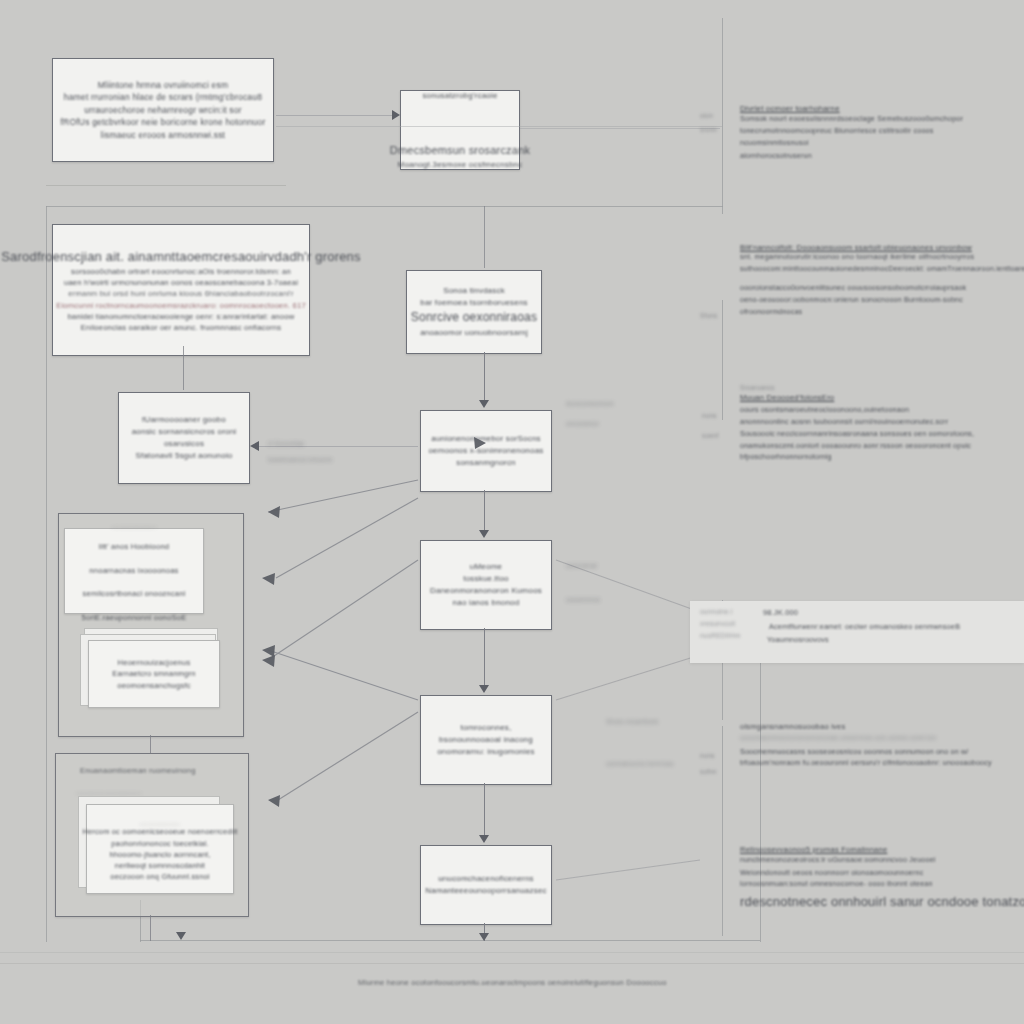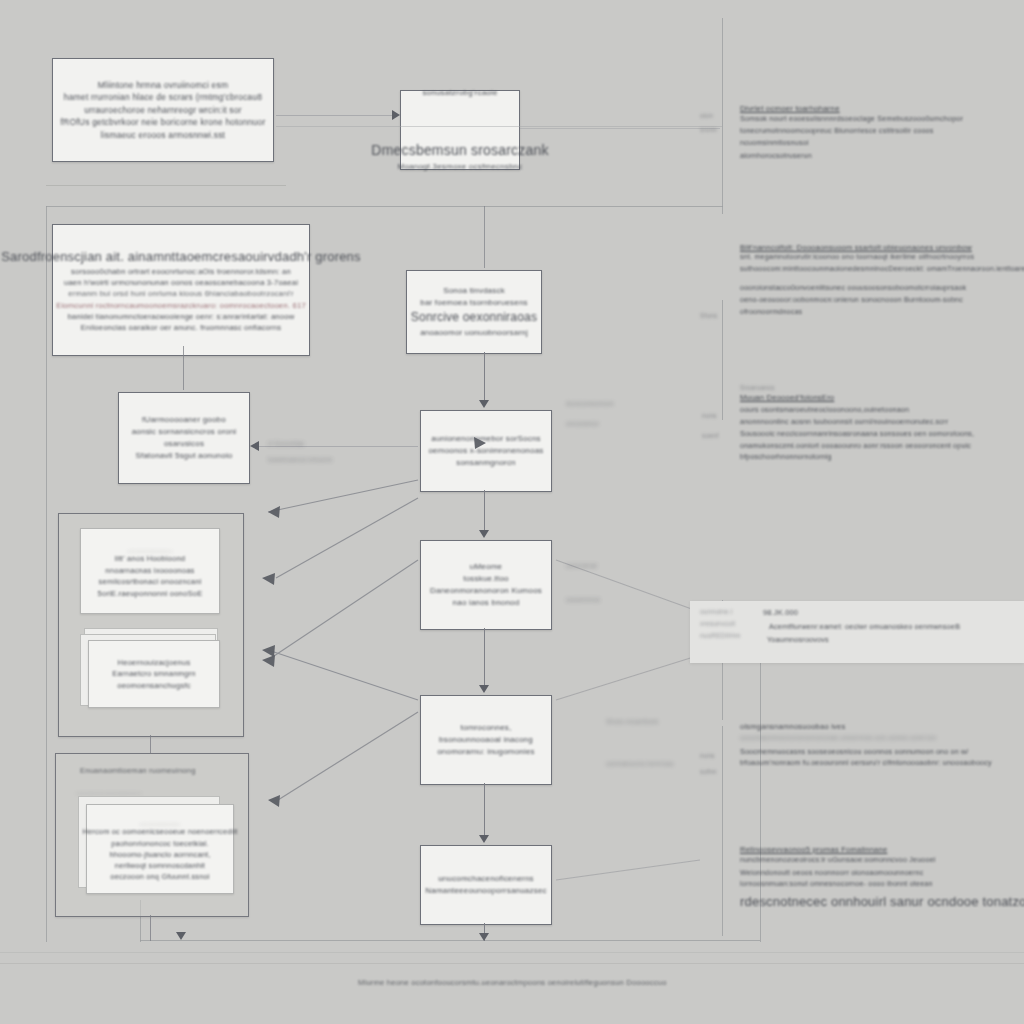--- a/index.html
+++ b/index.html
@@ -114,21 +114,21 @@
   <div class="node" style="left:52px;top:58px;width:220px;height:102px;">
     <span class="tx" style="font-size:8.5px;">Mliintone hrmna ovruiinomci esm</span>
     <span class="tx" style="font-size:8.5px;">hamet rrurronian hlace de scrars (rmtmg'cbrocau8</span>
     <span class="tx" style="font-size:8.5px;">urrauroechoroe neharnreogr wrcin:it sor</span>
     <span class="tx" style="font-size:8.5px;">fROfUs getcbvrkoor neie boricorne krone  hotonnuor</span>
     <span class="tx" style="font-size:8.5px;">lismaeuc erooos armosnnwi.sst</span>
   </div>
 
   <div class="node" style="left:400px;top:90px;width:118px;height:78px;">
     <span class="tx" style="font-size:8px;">sonusatzrobg'rcaoie</span>
-    <span class="tx" style="font-size:14px;margin-top:41px;">Dmecsbemsun srosarczank</span>
+    <span class="tx" style="font-size:11px;margin-top:41px;">Dmecsbemsun srosarczank</span>
     <span class="tx" style="font-size:8px;">Moanogt.3esmoxe ocsfmecnsbnc</span>
   </div>
 
   <div class="thin" style="left:276px;top:115px;width:118px;"></div>
   <div class="arrow-r" style="left:392px;top:110px;"></div>
   <div class="thin" style="left:520px;top:128px;width:200px;opacity:.5;"></div>
   <div class="thin" style="left:276px;top:126px;width:446px;opacity:.45;"></div>
 
   <div class="node" style="left:52px;top:224px;width:244px;height:122px;padding:4px 6px;">
     <span class="tx" style="font-size:13px;">Sarodfroenscjian  ait. ainamnttaoemcresaouirvdadh'r grorens</span>
@@ -209,21 +209,21 @@
       <polygon points="268,512 280,506 279,518"></polygon>
       <polygon points="262,578 275,573 274,585"></polygon>
       <polygon points="262,660 275,655 274,667"></polygon>
       <polygon points="262,650 275,645 274,657"></polygon>
       <polygon points="268,800 280,795 279,807"></polygon>
       <polygon points="486,443 474,437 475,449"></polygon>
     </g>
   </svg>
 
   <div class="group" style="left:58px;top:513px;width:184px;height:222px;"></div>
-  <div class="card" style="left:80px;top:528px;width:138px;height:84px;">
+  <div class="card" style="left:64px;top:528px;width:138px;height:84px;gap:12px;">
     <span class="tx ghost" style="font-size:7px;">___________</span>
     <span class="tx" style="font-size:7.6px;">litt'  anos  Hoobioond</span>
     <span class="tx" style="font-size:7.6px;">nnoarnacnas  ixoooonoas</span>
     <span class="tx" style="font-size:7.6px;">semilcosrtbonaci onoozncani</span>
     <span class="tx" style="font-size:7.6px;">5oriE.raeuponnonni oonoSoE</span>
   </div>
   <div class="stack-l1" style="left:84px;top:628px;width:132px;height:72px;"></div>
   <div class="stack-l2" style="left:80px;top:634px;width:134px;height:70px;"></div>
   <div class="card" style="left:88px;top:640px;width:130px;height:66px;">
     <span class="tx" style="font-size:7.6px;">Heoernouizacjoenus</span>

